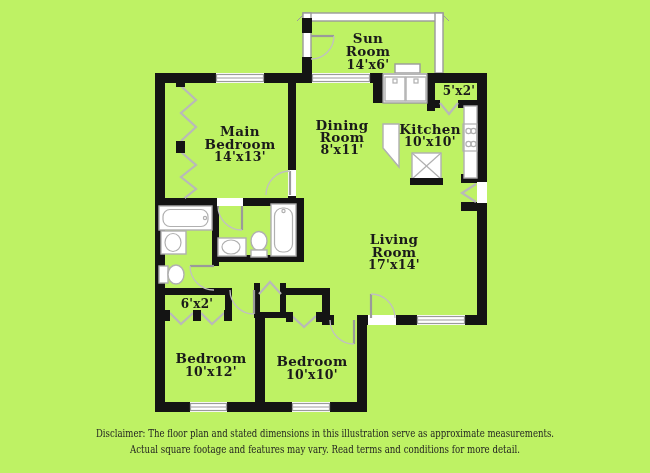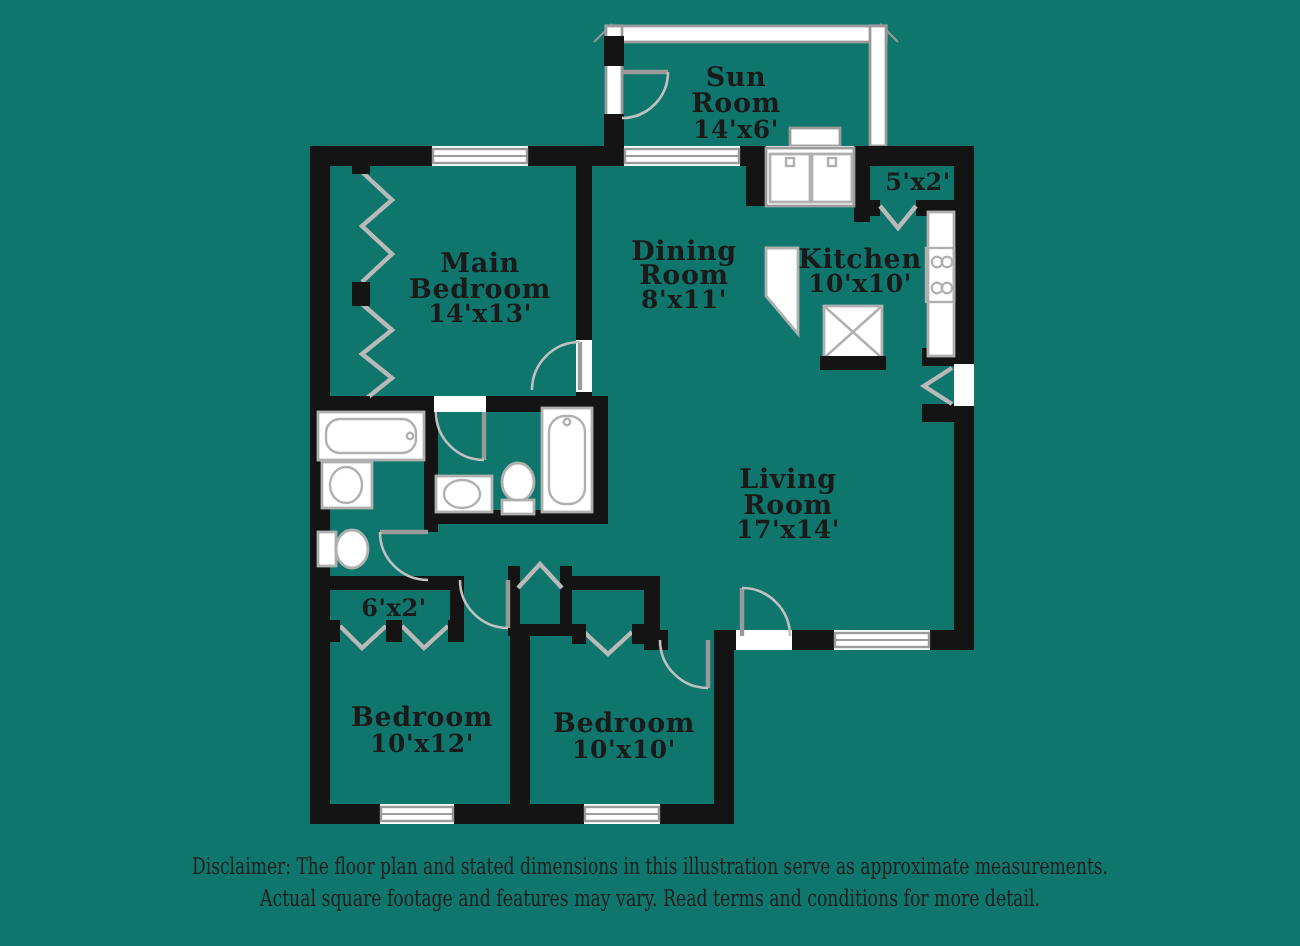--- a/index.html
+++ b/index.html
@@ -1,16 +1,16 @@
 <!DOCTYPE html>
 <html><head>
 <meta charset="utf-8">
 <style>
   html,body{margin:0;padding:0;background:#ffffff;}
-  .stage{position:relative;width:650px;height:473px;background:#0f766e;overflow:hidden;
+  .stage{position:relative;width:650px;height:473px;background:#bef264;overflow:hidden;
          font-family:"DejaVu Serif","Liberation Serif",serif;}
   svg{position:absolute;left:0;top:0;}
   .wall{fill:#141414;}
   .carve{fill:#ffffff;}
   .fix{fill:#ffffff;stroke:#b0b0b0;stroke-width:1.4;}
   .fixthin{fill:none;stroke:#b0b0b0;stroke-width:1.2;}
   .zig{fill:none;stroke:#b9b9b9;stroke-width:2.2;stroke-linejoin:miter;}
   .leaf{stroke:#9a9a9a;stroke-width:2.2;fill:none;}
   .arc{stroke:#c0c0c0;stroke-width:1.3;fill:none;}
   .win{fill:#ffffff;stroke:#9b9b9b;stroke-width:1.2;}

